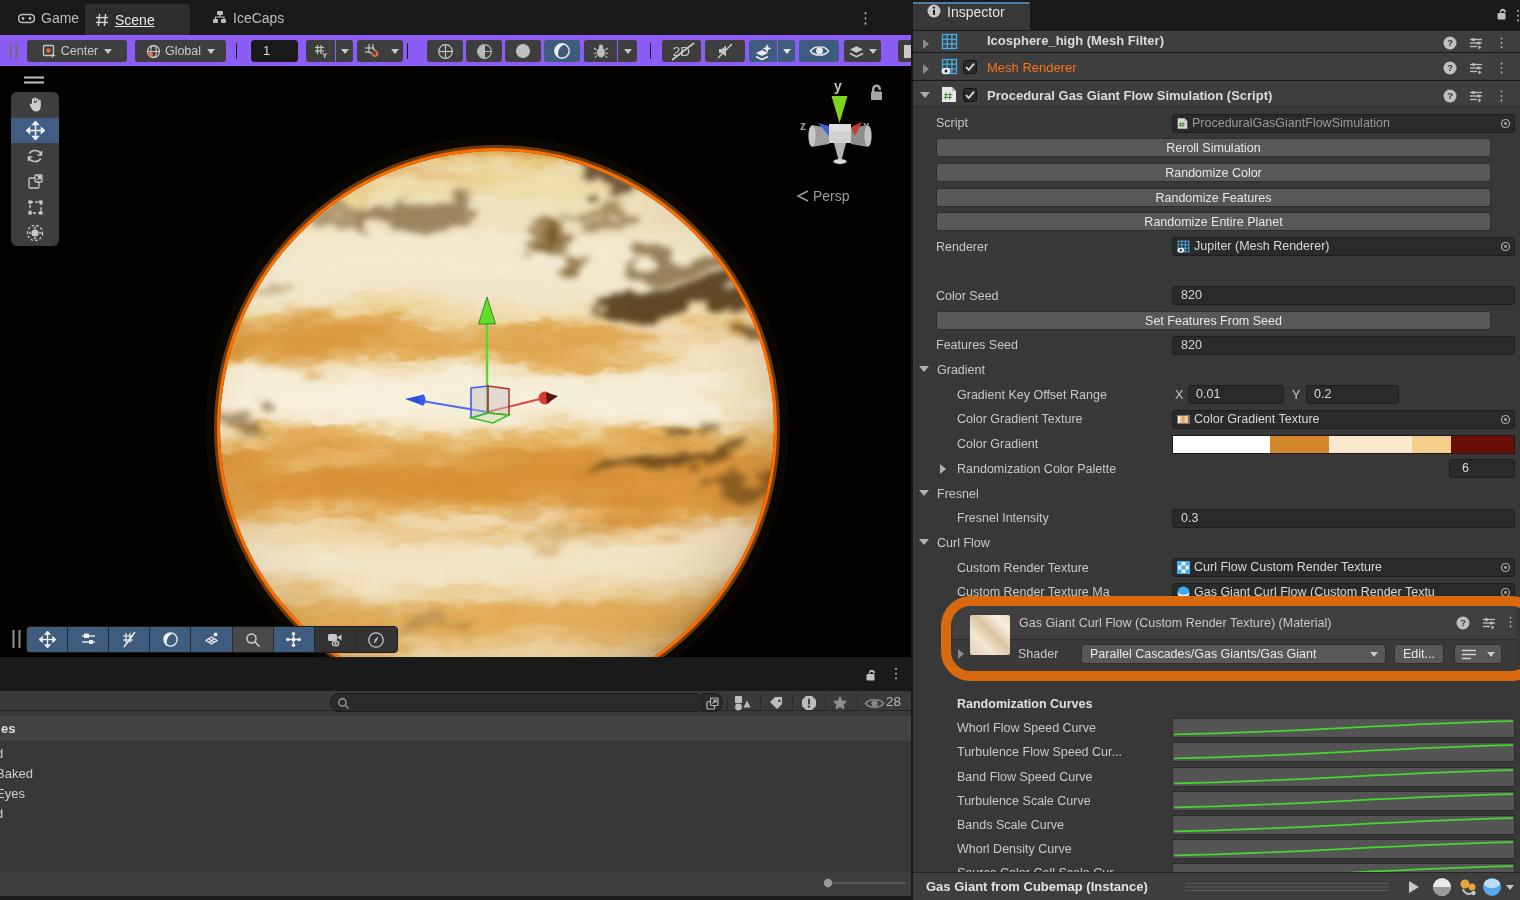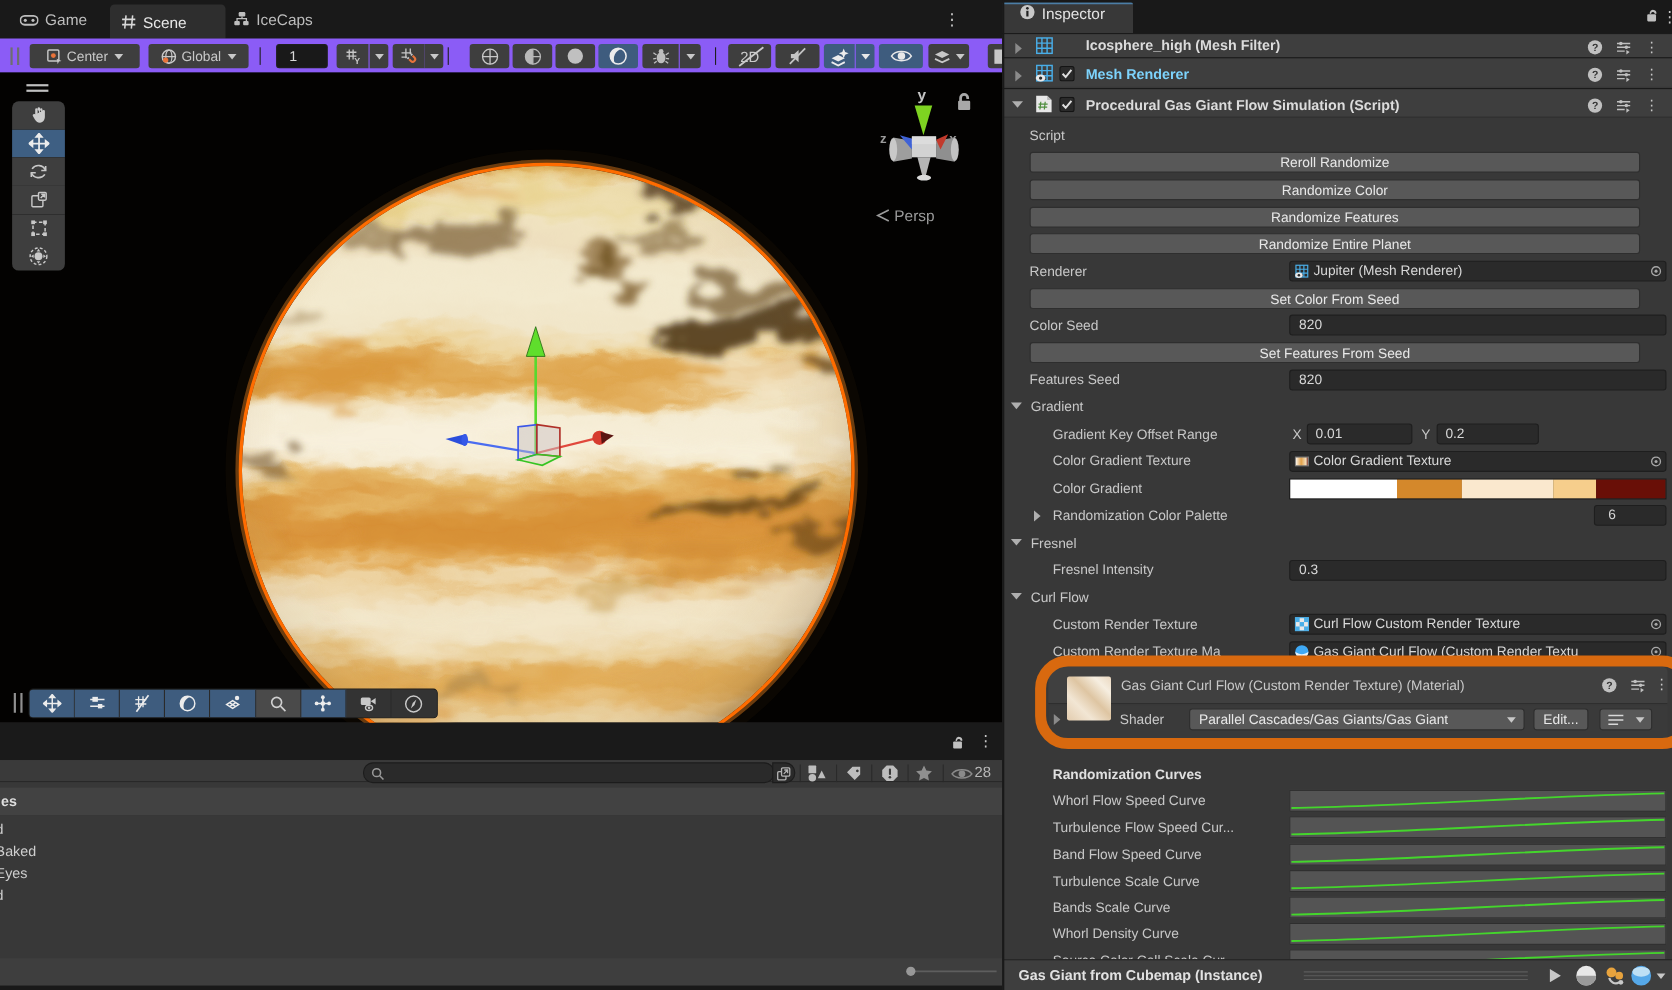--- a/index.html
+++ b/index.html
@@ -72,21 +72,21 @@
 <div id="root">
 <div id="sceneArea">
  <div id="sceneTabs">
   <div class="tab" style="left:8px;">
     <svg width="17" height="12" viewBox="0 0 17 12">
             <rect x="0.5" y="2.5" width="16" height="8" rx="4" fill="none" stroke="#BDBDBD" stroke-width="1.6"></rect>
             <circle cx="5" cy="6.5" r="1.4" fill="#BDBDBD"></circle>
             <circle cx="12" cy="6.5" r="1.4" fill="#BDBDBD"></circle>
           </svg>
     Game</div>
-  <div class="tab active" style="left:100px; width:105px;">
+  <div class="tab active" style="left:85px; width:105px;text-decoration:underline;">
     <svg width="14" height="14" viewBox="0 0 14 14" stroke="#D8D8D8" stroke-width="1.4">
             <line x1="4.6" y1="1" x2="3.4" y2="13"></line>
             <line x1="10.6" y1="1" x2="9.4" y2="13"></line>
             <line x1="1" y1="4.6" x2="13" y2="4.6"></line>
             <line x1="1" y1="9.4" x2="13" y2="9.4"></line>
           </svg>
     Scene</div>
   <div class="tab" style="left:202px;">
     <svg width="15" height="15" viewBox="0 0 15 15" fill="#BDBDBD">
             <rect x="5" y="1" width="6" height="4" rx="1"></rect>
@@ -644,21 +644,21 @@
             <line x1="6.2" y1="1.5" x2="6.2" y2="15.5"></line>
             <line x1="10.9" y1="1.5" x2="10.9" y2="15.5"></line>
           </g>
           <ellipse cx="5" cy="13" rx="4.4" ry="3.2" fill="#E8E8E8"></ellipse>
           <circle cx="5" cy="13" r="1.5" fill="#2A2A2A"></circle>
         </svg>
   <div class="chk abs" style="left:52px; top:7px;"><svg width="14" height="14" viewBox="0 0 14 14">
             <rect x="0.5" y="0.5" width="13" height="13" rx="2" fill="#2A2A2A" stroke="#141414"></rect>
             <path d="M3 7 l2.8 3 L11 3.6" fill="none" stroke="#DFDFDF" stroke-width="1.8"></path>
           </svg></div>
-  <div class="abs" style="left:76px; top:7px; font-weight:bold; font-size:13px; color:#7dd3fc;">Mesh Renderer</div>
+  <div class="abs" style="left:76px; top:7px; font-weight:normal; font-size:13px; color:#f97316;">Mesh Renderer</div>
   <div class="hicons" style="top:7px;">
     <svg width="14" height="14" viewBox="0 0 14 14">
             <circle cx="7" cy="7" r="6.5" fill="#C0C0C0"></circle>
             <text x="4.2" y="10.3" font-size="9.5" font-weight="bold" fill="#333" font-family="Liberation Sans">?</text>
           </svg>
     <svg width="14" height="14" viewBox="0 0 14 14" stroke="#C0C0C0" stroke-width="1.3">
             <line x1="1" y1="3.5" x2="13" y2="3.5"></line>
             <line x1="1" y1="7" x2="13" y2="7"></line>
             <line x1="1" y1="10.5" x2="8" y2="10.5"></line>
             <circle cx="4.5" cy="3.5" r="1.6" fill="#C0C0C0" stroke="none"></circle>
@@ -696,21 +696,40 @@
             <line x1="1" y1="10.5" x2="8" y2="10.5"></line>
             <circle cx="4.5" cy="3.5" r="1.6" fill="#C0C0C0" stroke="none"></circle>
             <circle cx="9.5" cy="7" r="1.6" fill="#C0C0C0" stroke="none"></circle>
             <path d="M9.5 9.5 v4 l3-2.3" fill="#C0C0C0" stroke="none"></path>
           </svg>
     <span style="color:#C8C8C8; font-size:13px;">⋮</span>
   </div>
 </div>
 
 <div class="lbl" style="left:25px; top:111px;">Script</div>
-<div class="btnw" style="top:138.2px;">Reroll Randomize</div>
+<div class="fld objfld" style="left:261px; top:113.5px; width:343px; color:#9B9B9B;">
+  <svg width="11" height="13" viewBox="0 0 16 17" style="flex:none;">
+          <path d="M1 1 h10 l4 4 v11 h-14 Z" fill="#D8D8D8"></path>
+          <path d="M11 1 l4 4 h-4 Z" fill="#A8A8A8"></path>
+          <g stroke="#4E8E3E" stroke-width="1.4">
+            <line x1="5.2" y1="6.5" x2="4.4" y2="13.5"></line>
+            <line x1="9.2" y1="6.5" x2="8.4" y2="13.5"></line>
+            <line x1="3.2" y1="8.6" x2="11.4" y2="8.6"></line>
+            <line x1="2.8" y1="11.4" x2="11" y2="11.4"></line>
+          </g>
+        </svg>
+  ProceduralGasGiantFlowSimulation
+  <div class="picker">
+          <svg width="11" height="11" viewBox="0 0 11 11">
+            <circle cx="5.5" cy="5.5" r="4" fill="none" stroke="#A8A8A8" stroke-width="1.2"></circle>
+            <circle cx="5.5" cy="5.5" r="1.4" fill="#A8A8A8"></circle>
+          </svg>
+        </div>
+</div>
+<div class="btnw" style="top:138.2px;">Reroll Simulation</div>
 <div class="btnw" style="top:162.9px;">Randomize Color</div>
 <div class="btnw" style="top:187.6px;">Randomize Features</div>
 <div class="btnw" style="top:212.3px;">Randomize Entire Planet</div>
 <div class="lbl" style="left:25px; top:234.5px;">Renderer</div>
 <div class="fld objfld" style="left:261px; top:237px; width:343px;">
   <svg width="13" height="13" viewBox="0 0 17 17" style="flex:none;">
           <g stroke="#49AEE8" stroke-width="1.4" fill="none">
             <rect x="1.5" y="1.5" width="14" height="14"></rect>
             <line x1="1.5" y1="6.2" x2="15.5" y2="6.2"></line>
             <line x1="1.5" y1="10.9" x2="15.5" y2="10.9"></line>
@@ -721,21 +740,20 @@
           <circle cx="5" cy="13.4" r="1.5" fill="#2A2A2A"></circle>
         </svg>
   Jupiter (Mesh Renderer)
   <div class="picker">
           <svg width="11" height="11" viewBox="0 0 11 11">
             <circle cx="5.5" cy="5.5" r="4" fill="none" stroke="#A8A8A8" stroke-width="1.2"></circle>
             <circle cx="5.5" cy="5.5" r="1.4" fill="#A8A8A8"></circle>
           </svg>
         </div>
 </div>
-<div class="btnw" style="top:261.7px;">Set Color From Seed</div>
 <div class="lbl" style="left:25px; top:283.9px;">Color Seed</div>
 <div class="fld" style="left:261px; top:286.4px; width:343px; padding-left:8px;">820</div>
 <div class="btnw" style="top:311.1px;">Set Features From Seed</div>
 <div class="lbl" style="left:25px; top:333.3px;">Features Seed</div>
 <div class="fld" style="left:261px; top:335.8px; width:343px; padding-left:8px;">820</div>
 <div class="fold open" style="left:8px; top:366px;"></div>
 <div class="lbl" style="left:26px; top:358px;">Gradient</div>
 <div class="lbl" style="left:46px; top:382.7px;">Gradient Key Offset Range</div>
 <div class="lbl" style="left:264px; top:382.7px;">X</div>
 <div class="fld" style="left:277px; top:385.2px; width:96px; padding-left:7px;">0.01</div>

